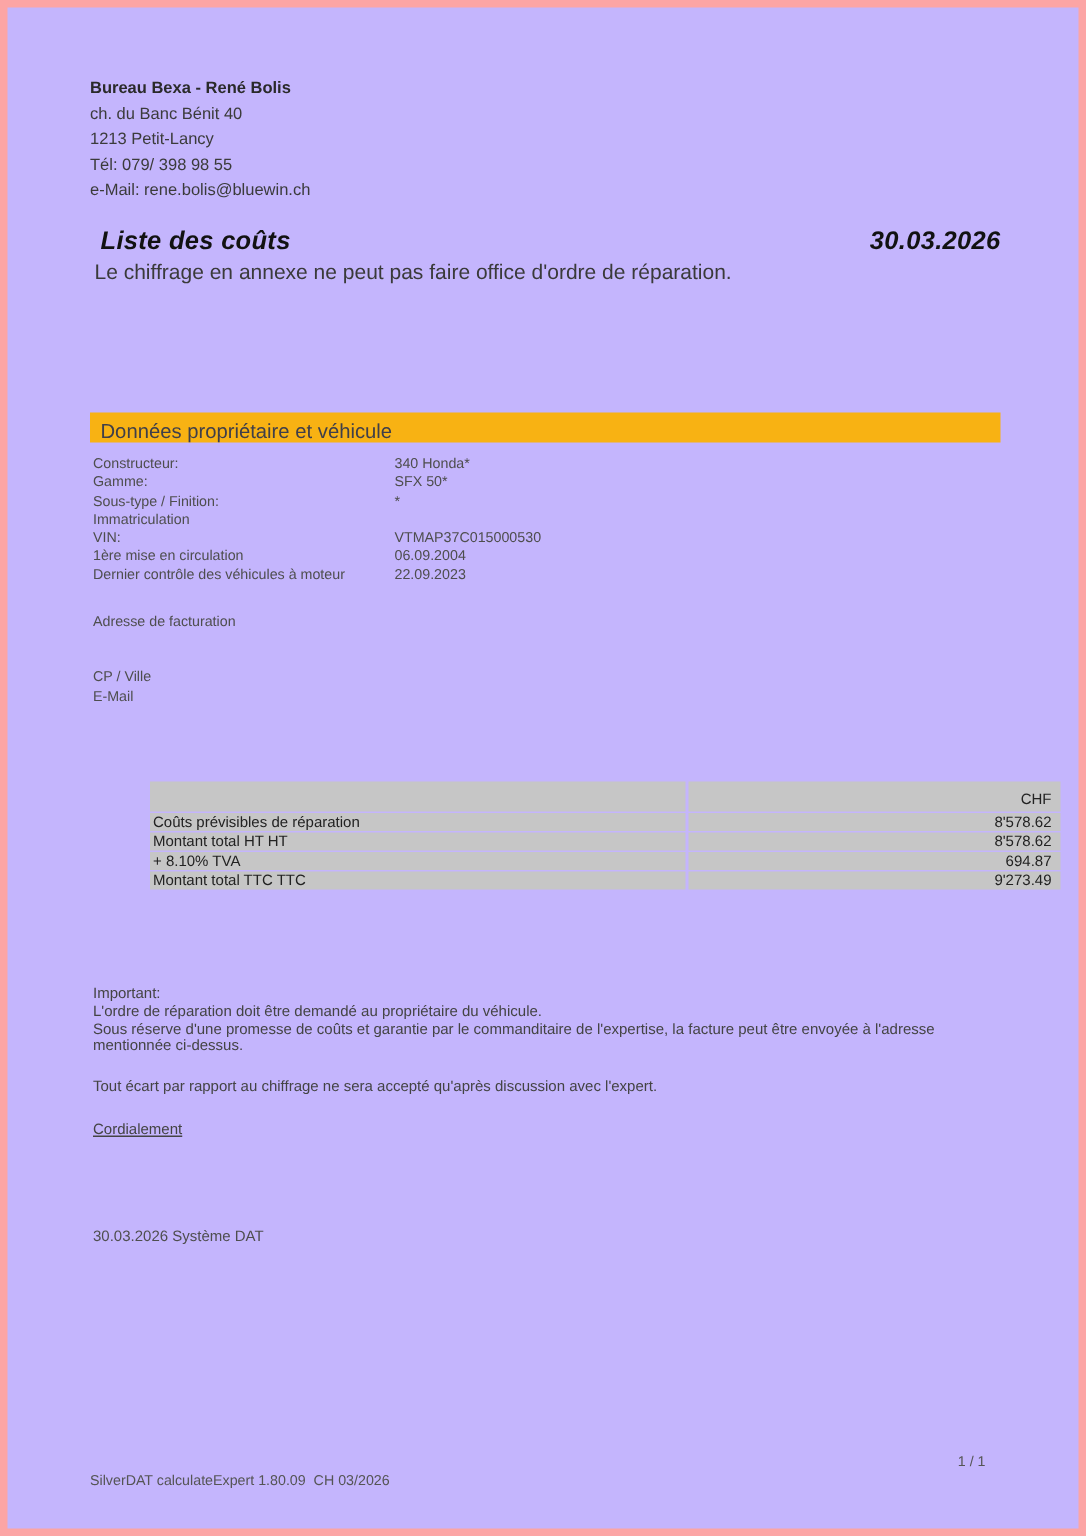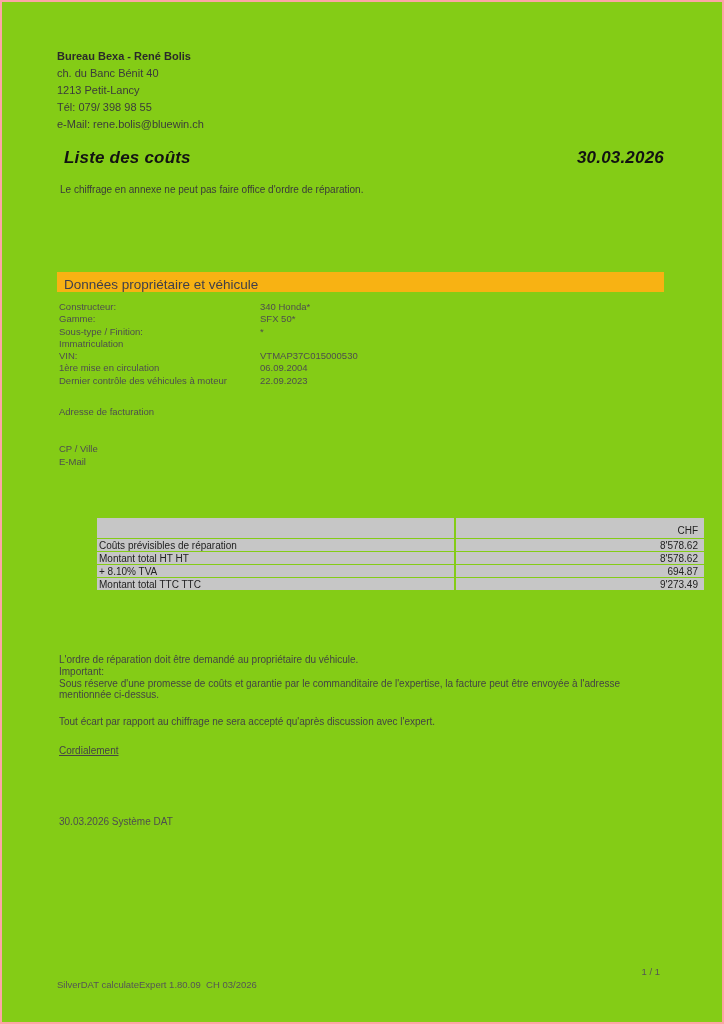--- a/index.html
+++ b/index.html
@@ -5,38 +5,38 @@
   * { margin: 0; padding: 0; box-sizing: border-box; }
   html, body { background: #ffffff; }
   body {
     font-family: "Liberation Sans", "DejaVu Sans", sans-serif;
     color: #3e3e3e;
   }
   .page {
     position: relative;
     width: 724px;
     height: 1024px;
-    background: #84cc16;
-    border: 2px solid #fca5a5;
+    background: #c4b5fd;
+    border: 5px solid #fca5a5;
     overflow: hidden;
   }
 
   
   .sender { position: absolute; left: 55px; top: 46px; font-size: 11px; line-height: 17px; color: #3b3b3b; }
   .sender .sender-name { font-weight: bold; color: #2a2a2a; }
 
   
   .title-row {
     position: absolute; left: 55px; top: 146px; width: 607px;
     display: flex; justify-content: space-between; align-items: baseline; font-style: italic;
   }
   .doc-title, .doc-date { font-size: 17px; font-weight: bold; color: #121212; letter-spacing: 0.2px; }
   .doc-title { padding-left: 7px; }
 
-  .disclaimer { position: absolute; left: 58px; top: 182px; font-size: 10px; color: #3a3a3a; }
+  .disclaimer { position: absolute; left: 58px; top: 168px; font-size: 14px; color: #3a3a3a; }
 
   
   .section-banner {
     position: absolute; left: 55px; top: 270px; width: 607px; height: 20px;
     background: #F8B213;
     display: flex; align-items: flex-end;
     padding-left: 7px;
     font-size: 13.5px; color: #3f3f4a;
   }
 
@@ -146,22 +146,22 @@
       <div class="t-cell t-left">+ 8.10% TVA</div>
       <div class="t-cell t-right">694.87</div>
     </div>
     <div class="t-row t-body">
       <div class="t-cell t-left">Montant total TTC TTC</div>
       <div class="t-cell t-right">9'273.49</div>
     </div>
   </div>
 
   <div class="notes">
+    <div>Important:</div>
     <div>L'ordre de réparation doit être demandé au propriétaire du véhicule.</div>
-    <div>Important:</div>
     <div>Sous réserve d'une promesse de coûts et garantie par le commanditaire de l'expertise, la facture peut être envoyée à l'adresse mentionnée ci-dessus.</div>
   </div>
 
   <div class="deviation-note">Tout écart par rapport au chiffrage ne sera accepté qu'après discussion avec l'expert.</div>
   <div class="closing">Cordialement</div>
   <div class="system-line">30.03.2026 Système DAT</div>
 
   <div class="footer-left">SilverDAT calculateExpert 1.80.09  CH 03/2026</div>
   <div class="page-number">1 / 1</div>
 

